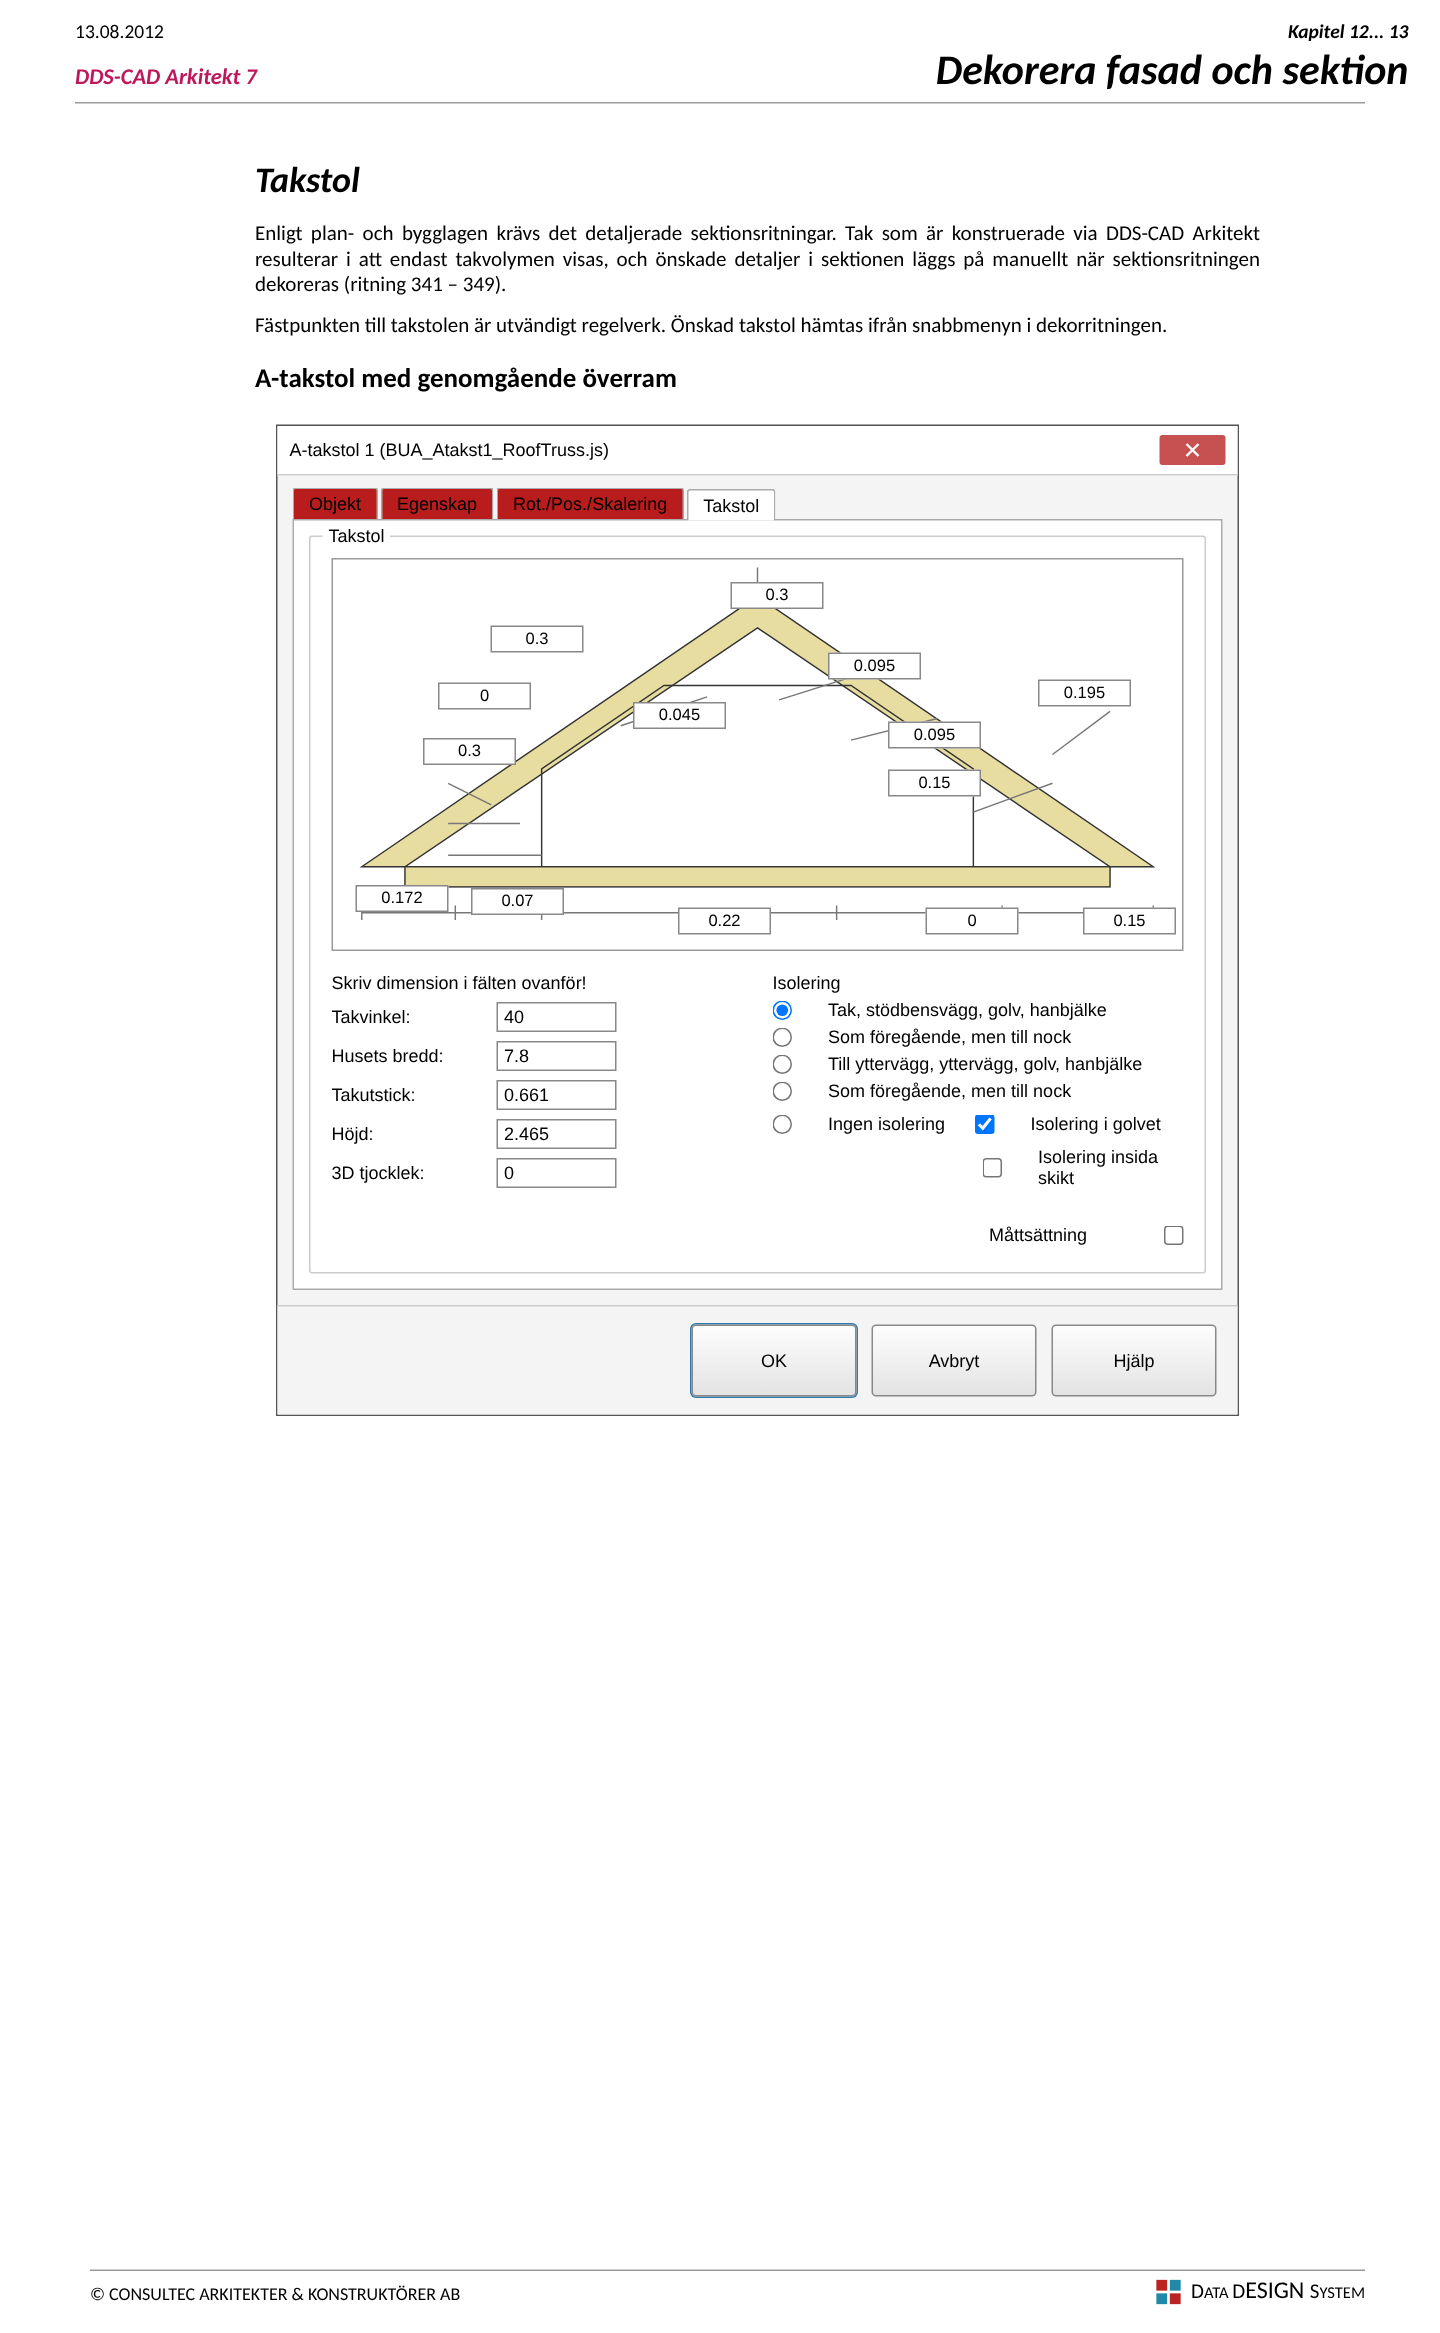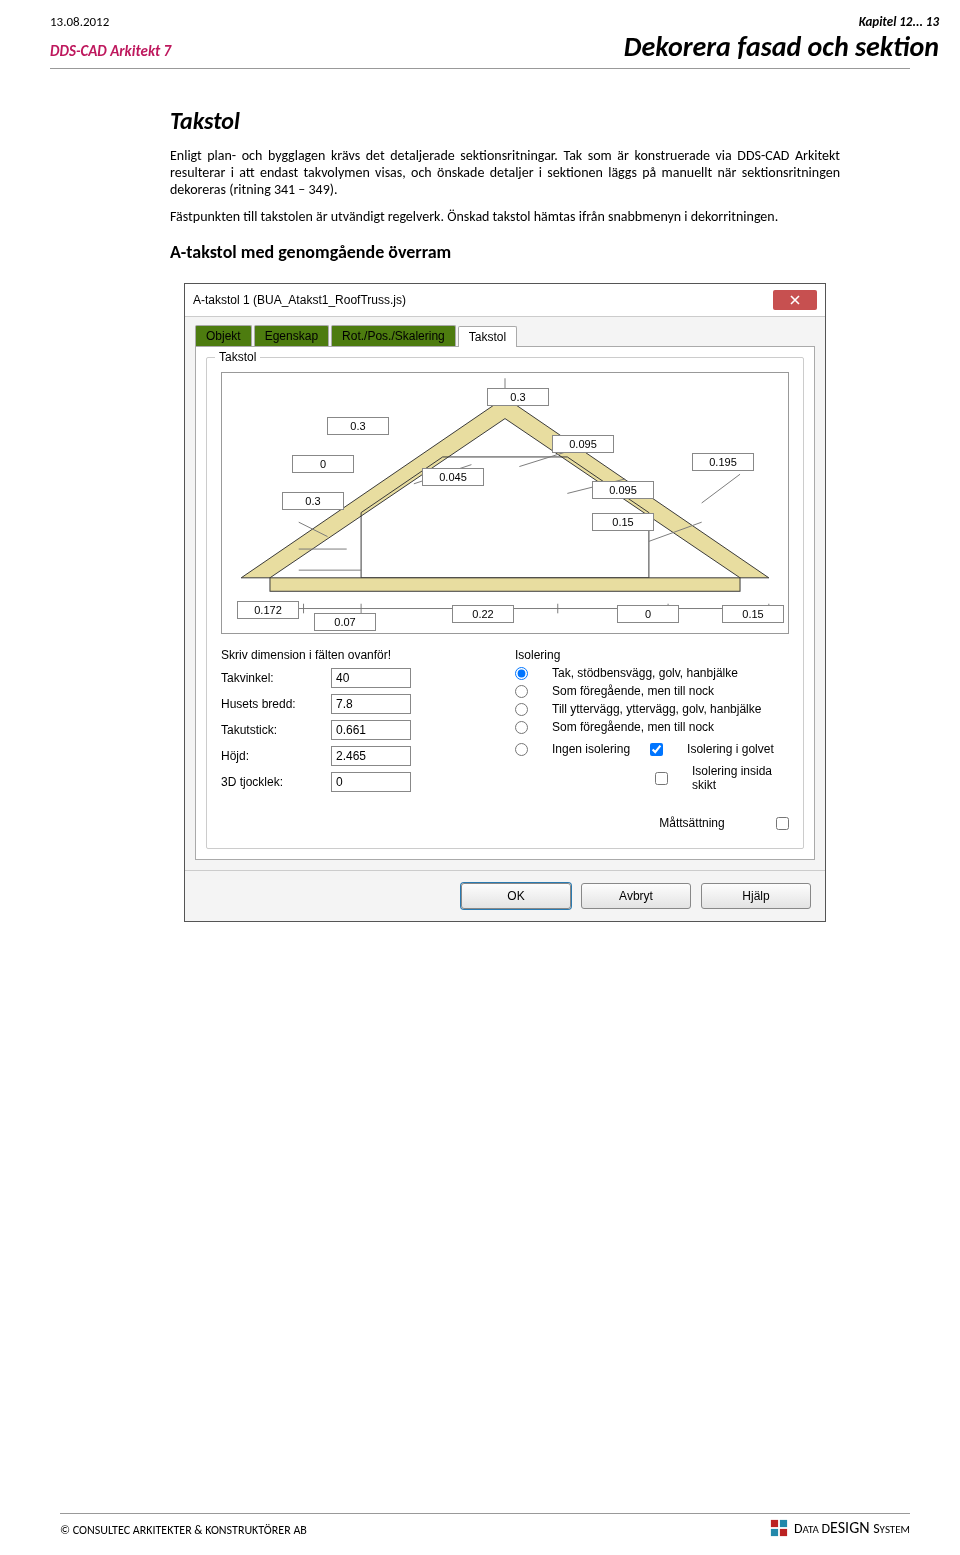--- a/index.html
+++ b/index.html
@@ -15,40 +15,40 @@
   .body{padding:25px 120px 0 170px;}
   .h2{font-size:24px;font-weight:bold;font-style:italic;margin:12px 0;}
   .h3{font-size:18px;font-weight:bold;margin:16px 0 10px 0;}
   .p{text-align:justify;margin:10px 0;}
   
   .dlg{margin:20px auto 0 auto;width:640px;border:1px solid #555;background:#f4f4f4;font-family:"Segoe UI",Tahoma,sans-serif;font-size:12px;}
   .tbar{display:flex;justify-content:space-between;align-items:center;padding:6px 8px;background:#fff;border-bottom:1px solid #ccc;}
   .xbtn{width:44px;height:20px;background:#c75050;border-radius:2px;display:flex;align-items:center;justify-content:center;}
   .xbtn svg{width:10px;height:10px;}
   .tabs{display:flex;gap:2px;padding:8px 10px 0 10px;}
-  .tab{padding:3px 10px;border:1px solid #aaa;border-bottom:none;background:#4d7c0f;border-radius:2px 2px 0 0;}
+  .tab{padding:3px 10px;border:1px solid #aaa;border-bottom:none;background:#b91c1c;border-radius:2px 2px 0 0;}
   .tab.active{background:#fff;position:relative;top:1px;}
   .tabbody{margin:0 10px 10px 10px;background:#fff;border:1px solid #aaa;padding:10px;}
   .gbox{border:1px solid #ccc;border-radius:2px;padding:14px;position:relative;}
   .gbox>legend,.glabel{position:absolute;top:-8px;left:8px;background:#fff;padding:0 4px;font-size:12px;}
   
   .diagram{position:relative;height:260px;background:#fff;border:1px solid #999;margin-bottom:14px;}
   .dim{position:absolute;width:60px;height:16px;border:1px solid #888;background:#fff;text-align:center;font-size:11px;line-height:16px;}
   
   .formrow{display:flex;gap:20px;}
   .col{flex:1;}
   .frow{display:flex;align-items:center;margin:6px 0;}
   .flab{width:110px;}
   .fin{width:70px;height:18px;border:1px solid #888;background:#fff;padding:0 4px;font-size:12px;}
   .radio,.check{display:flex;align-items:center;gap:24px;margin:4px 0;font-size:12px;}
   .radio input,.check input{margin:0;}
   .rlabel{flex:1;}
   .isorow{display:flex;gap:20px;align-items:center;}
   .btns{display:flex;justify-content:flex-end;gap:10px;padding:12px 14px;background:#f4f4f4;border-top:1px solid #ccc;}
-  .btn{min-width:84px;padding:5px 12px;border:1px solid #888;border-radius:3px;background:linear-gradient(#fdfdfd,#e3e3e3);text-align:center;font-size:12px;}
+  .btn{min-width:84px;padding:16px 12px;border:1px solid #888;border-radius:3px;background:linear-gradient(#fdfdfd,#e3e3e3);text-align:center;font-size:12px;}
   .btn.primary{box-shadow:0 0 0 1px #2a7ab0;}
   
   .ftr{position:absolute;bottom:18px;left:60px;right:50px;border-top:1px solid #999;display:flex;justify-content:space-between;align-items:flex-end;padding-top:4px;font-size:12px;}
   .dds{display:flex;align-items:center;gap:6px;font-size:14px;}
   .ddslogo{width:18px;height:18px;}
 </style>
 </head>
 <body>
 <div class="page">
 
@@ -121,22 +121,22 @@
             
             <span class="dim" style="left:265px;top:15px">0.3</span>
             <span class="dim" style="left:105px;top:44px">0.3</span>
             <span class="dim" style="left:70px;top:82px">0</span>
             <span class="dim" style="left:60px;top:119px">0.3</span>
             <span class="dim" style="left:200px;top:95px">0.045</span>
             <span class="dim" style="left:330px;top:62px">0.095</span>
             <span class="dim" style="left:370px;top:108px">0.095</span>
             <span class="dim" style="left:370px;top:140px">0.15</span>
             <span class="dim" style="left:470px;top:80px">0.195</span>
-            <span class="dim" style="left:15px;top:228px">0.172</span>
-            <span class="dim" style="left:92px;top:240px">0.07</span>
+            <span class="dim" style="left:15px;top:217px">0.172</span>
+            <span class="dim" style="left:92px;top:219px">0.07</span>
             <span class="dim" style="left:230px;top:232px">0.22</span>
             <span class="dim" style="left:395px;top:232px">0</span>
             <span class="dim" style="left:500px;top:232px">0.15</span>
           </div>
 
           <div class="formrow">
             <div class="col">
               <div style="margin-bottom:6px;">Skriv dimension i fälten ovanför!</div>
               <div class="frow">
                   <span class="flab">Takvinkel:</span>

